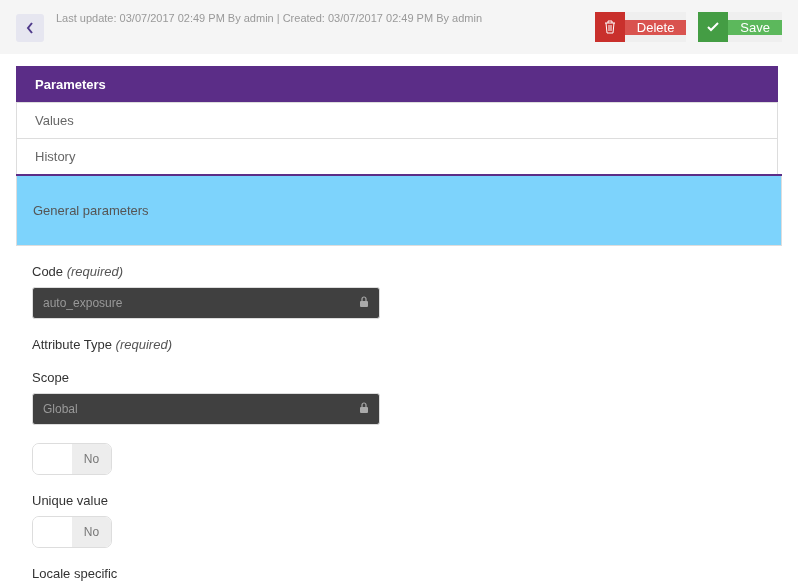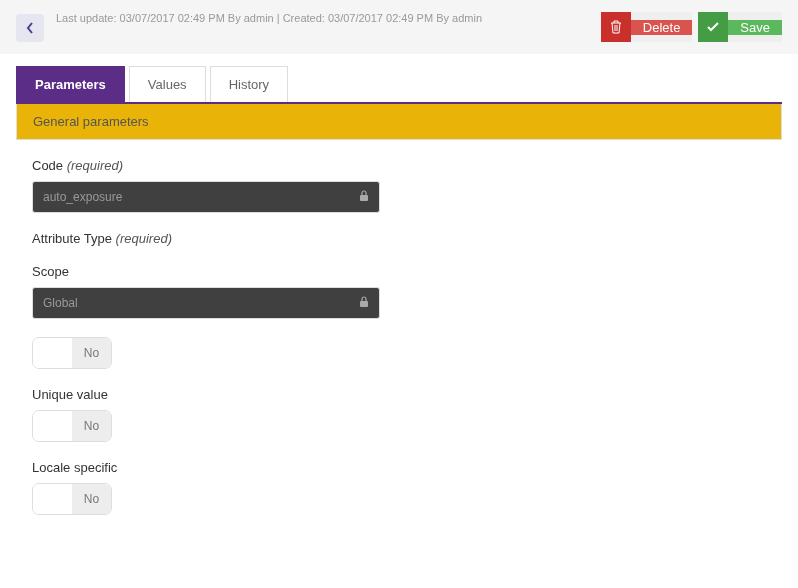--- a/index.html
+++ b/index.html
@@ -3,32 +3,32 @@
 <meta charset="utf-8">
 <style>
 * { box-sizing: border-box; margin: 0; padding: 0; }
 body { font-family: -apple-system, BlinkMacSystemFont, "Segoe UI", Helvetica, Arial, sans-serif; background: #fff; color: #333; font-size: 13px; }
 .header { background: #f5f5f5; padding: 12px 16px; display: flex; align-items: flex-start; }
 .back-btn { width: 28px; height: 28px; background: #e6e6f0; border: none; border-radius: 3px; color: #4f3a8b; display: flex; align-items: center; justify-content: center; cursor: pointer; margin-right: 12px; margin-top: 2px; flex-shrink: 0; }
 .back-btn svg { width: 8px; height: 12px; }
 .title-block { flex: 1; }
 .page-title { color: #4f3a8b; font-size: 19px; font-weight: 400; margin-bottom: 6px; }
 .meta { color: #999; font-size: 11px; }
-.actions { display: flex; gap: 6px; flex-shrink: 0; }
+.actions { display: flex; gap: 12px; flex-shrink: 0; }
 .btn { display: flex; align-items: center; border: none; cursor: pointer; color: #fff; font-size: 13px; height: 30px; }
 .btn .icon-part { width: 30px; display: flex; align-items: center; justify-content: center; height: 100%; }
 .btn .label-part { padding: 0 12px; }
 .btn-delete .icon-part { background: #c9302c; }
 .btn-delete .label-part { background: #d9534f; }
 .btn-save .icon-part { background: #449d44; }
 .btn-save .label-part { background: #5cb85c; }
-.tabs { display: flex; border-bottom: 2px solid #5b2d87; margin: 0 16px; padding-top: 12px; }
+.tabs { display: flex; border-bottom: 2px solid #5b2d87; margin: 0 16px; padding-top: 12px; flex-direction: column; }
 .tab { padding: 10px 18px; border: 1px solid #ddd; border-bottom: none; background: #fff; color: #666; cursor: pointer; margin-right: 4px; font-size: 13px; }
 .tab.active { background: #5b2d87; color: #fff; border-color: #5b2d87; font-weight: 600; }
-.section-header { background: #eab308; color: #555; padding: 10px 16px; margin: 0 16px; font-size: 13px; border: 1px solid #ddd; border-top: none; }
+.section-header { background: #7dd3fc; color: #555; padding: 27px 16px; margin: 0 16px; font-size: 13px; border: 1px solid #ddd; border-top: none; }
 .content { padding: 18px 16px 16px; margin: 0 16px; }
 .field { margin-bottom: 18px; }
 .field-label { color: #333; font-size: 13px; margin-bottom: 8px; display: block; }
 .field-label .req { font-style: italic; color: #555; }
 .locked-input { display: flex; align-items: center; background: #404040; border: 1px solid #ddd; border-radius: 3px; width: 348px; height: 32px; padding: 0 10px; color: #999; position: relative; }
 .locked-input .value { flex: 1; font-size: 12px; }
 .locked-input .lock { color: #aaa; }
 .toggle { display: flex; width: 80px; height: 32px; border: 1px solid #ddd; border-radius: 7px; overflow: hidden; }
 .toggle .half { flex: 1; display: flex; align-items: center; justify-content: center; font-size: 12px; }
 .toggle .half.blank { background: #fff; }

